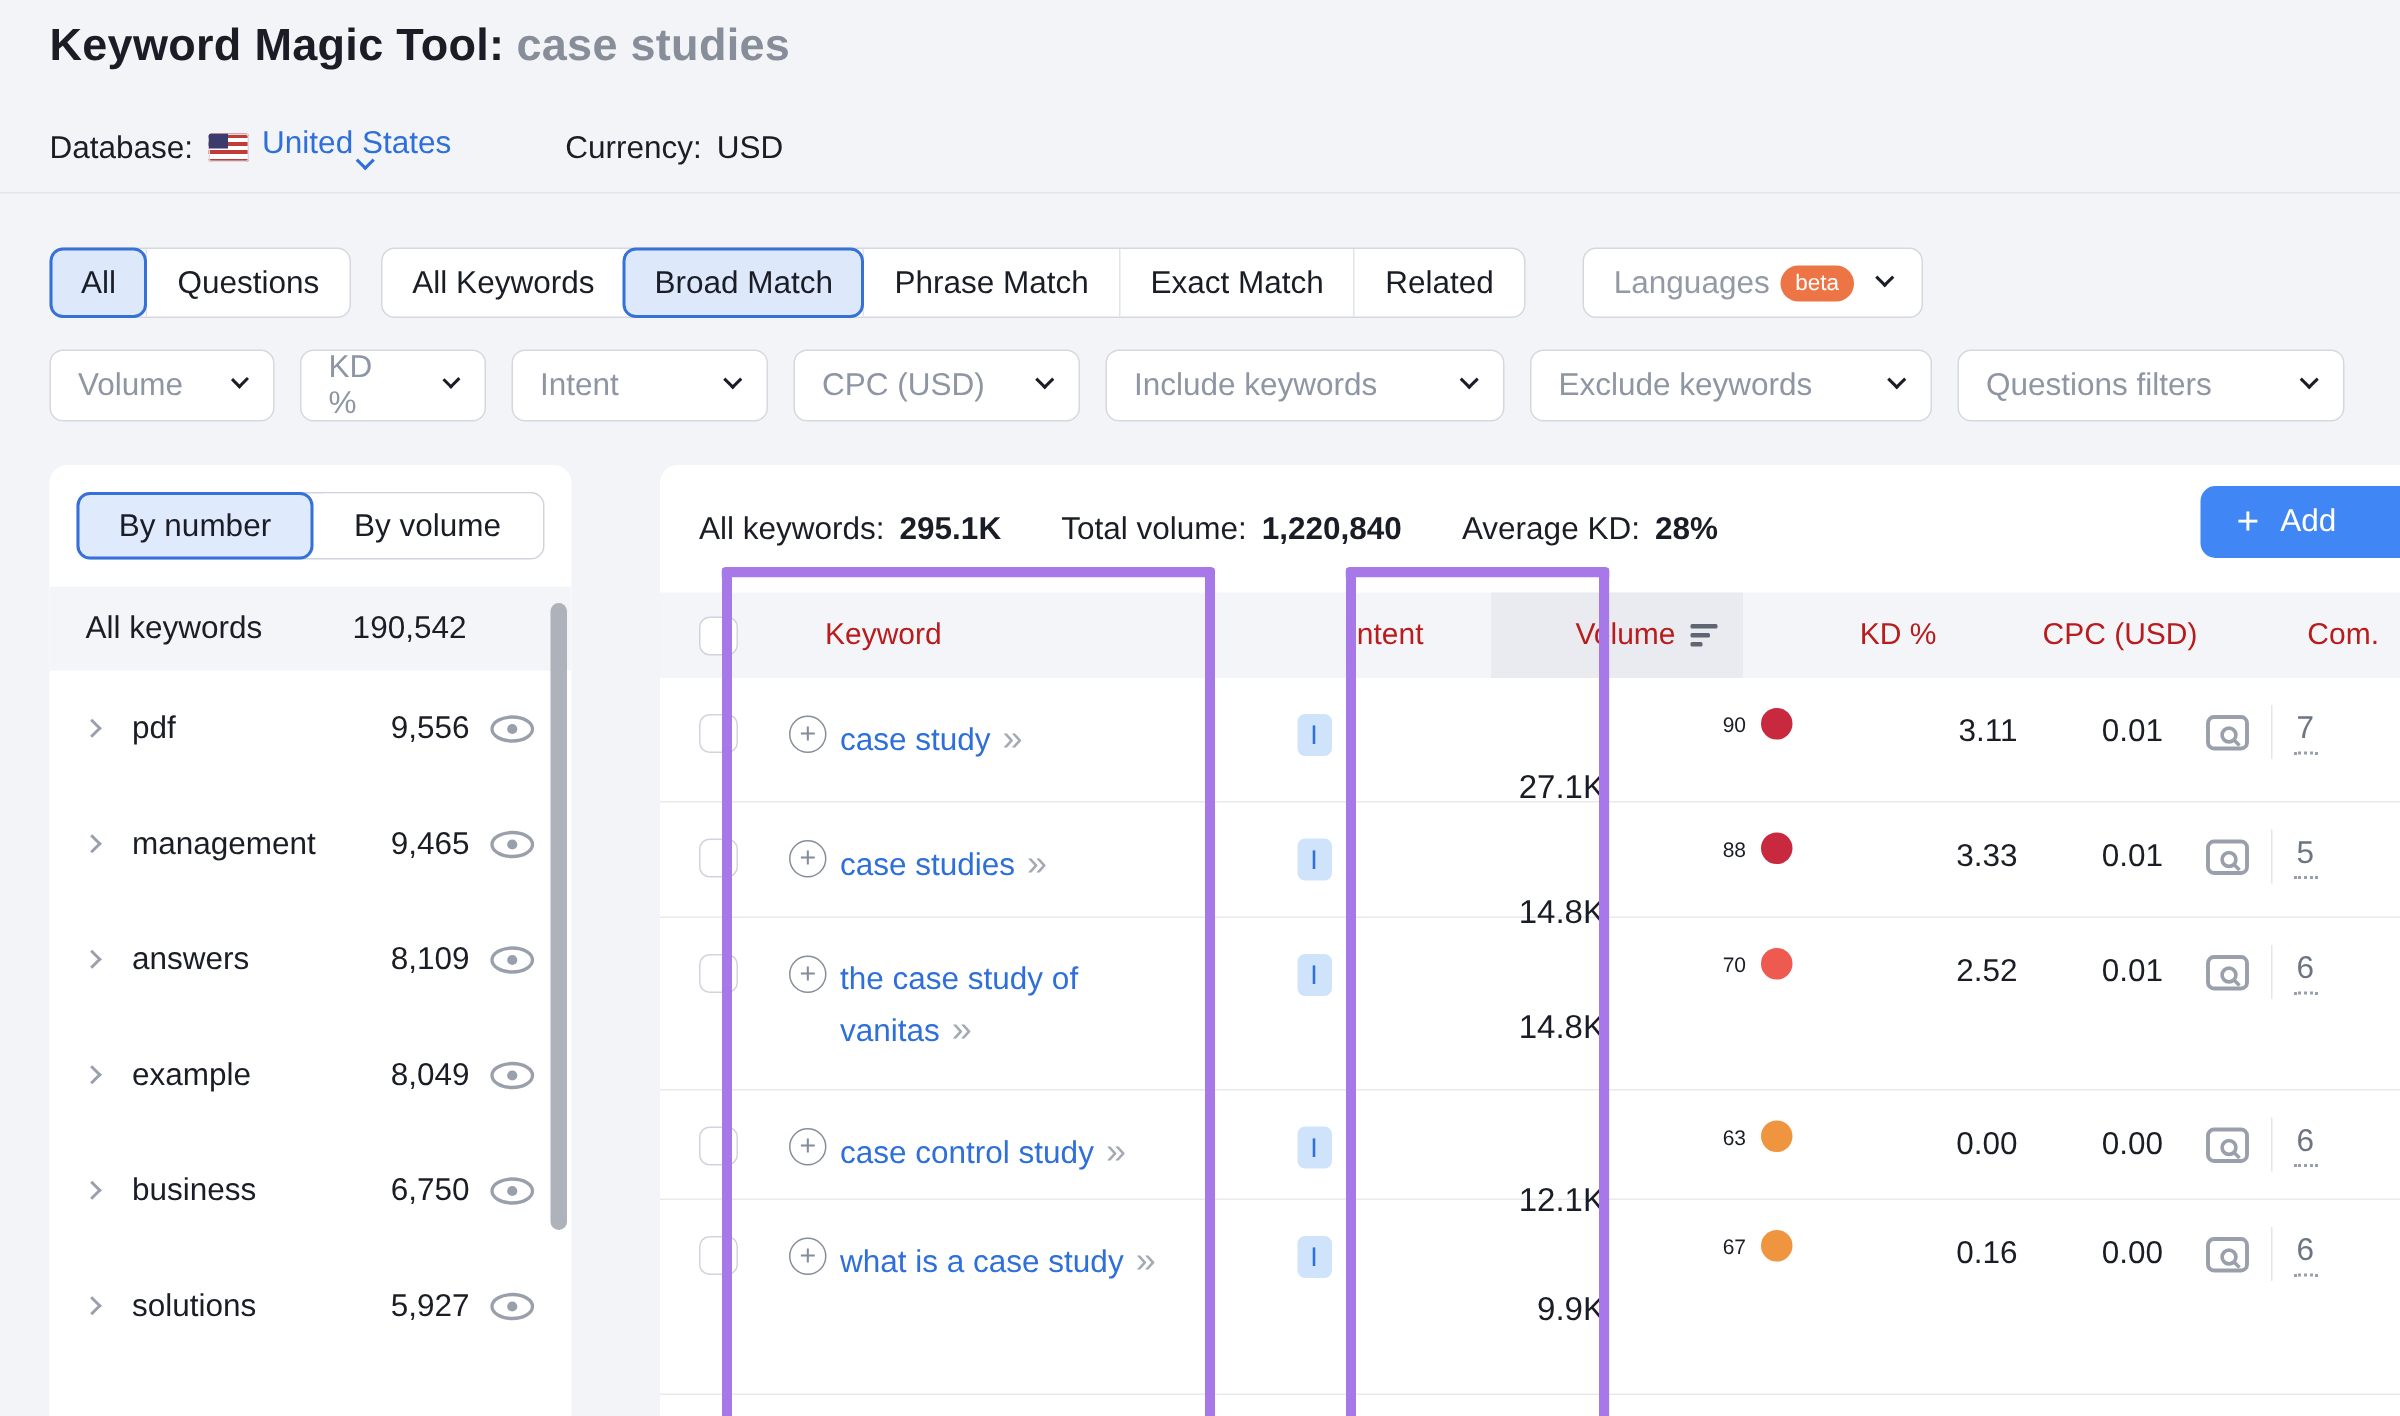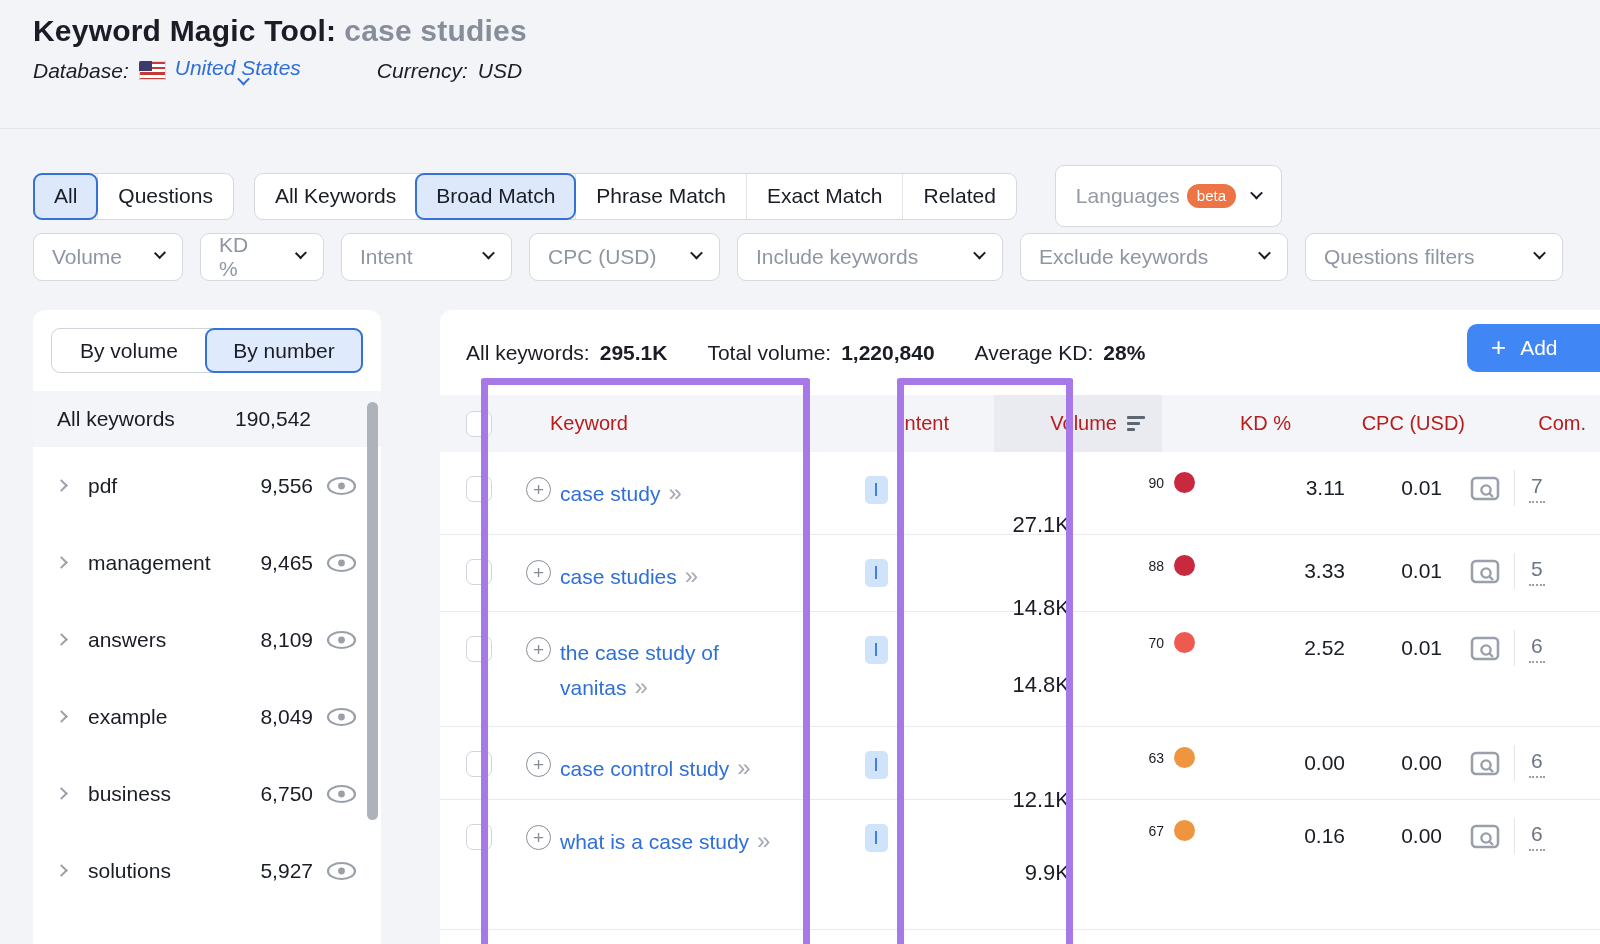--- a/index.html
+++ b/index.html
@@ -3,38 +3,38 @@
 <meta charset="utf-8">
 <style>
   * { margin:0; padding:0; box-sizing:border-box; }
   html,body { width:1600px; height:944px; overflow:hidden; }
   body { font-family:"Liberation Sans", sans-serif; background:#f3f4f8; color:#1a1d26; position:relative; }
 
   
   .hdr { padding:14px 0 0 33px; }
   .title-row { font-size:30px; font-weight:700; letter-spacing:.2px; }
   .title-query { color:#878e99; margin-left:8px; }
-  .db-row { display:flex; align-items:center; margin-top:8px; font-size:21px;font-style:italic; }
+  .db-row { display:flex; align-items:center; margin-top:36px; font-size:21px; }
   .db-label { margin-right:10px; }
   .flag { position:relative; width:27px; height:19px; border-radius:2px; overflow:hidden; margin-right:9px;
           background:repeating-linear-gradient(180deg,#c13b37 0 2.8px,#fff 2.8px 5.6px); box-shadow:0 0 0 1px #d8dae0 inset; }
   .flag::before { content:""; position:absolute; left:0; top:0; width:13px; height:10px; background:#3c3b6e; }
   .db-link { color:#2e6fd9; display:flex; align-items:center; cursor:pointer;flex-direction:column; }
   .chev { width:9px; height:9px; border-right:2.4px solid currentColor; border-bottom:2.4px solid currentColor;
           transform:rotate(45deg) translate(-1px,-1px); display:inline-block; margin-left:12px; margin-top:-4px; }
   .currency { margin-left:76px; display:flex; gap:10px; }
   .hdr-divider { position:absolute; left:0; top:128px; width:1600px; height:1px; background:#e3e5ea; }
 
   
   .tabs-row { position:absolute; left:33px; top:165px; display:flex; align-items:center; gap:20px; }
   .tab-group { display:flex; background:#fff; border:1px solid #d5d8df; border-radius:9px; height:47px; }
   .tab { display:flex; align-items:center; padding:0 20px; font-size:21px; cursor:pointer; border-left:1px solid #e2e4e9; position:relative; }
   .tab:first-child { border-left:none; }
   .tab.selected { background:#dde9fb; border:2px solid #3571d6; border-radius:9px; margin:-1px; z-index:2; padding:0 19px; }
-  .lang-chip { display:flex; align-items:center; background:#fff; border:1px solid #d5d8df; border-radius:9px; height:62px;
+  .lang-chip { display:flex; align-items:center; background:#fff; border:1px solid #d5d8df; border-radius:9px; height:47px;
                padding:0 20px; cursor:pointer; margin-left:18px; }
   .lang-label { color:#939aa6; font-size:21px; }
   .beta-badge { background:#ed7445; color:#fff; font-size:15px; border-radius:999px; padding:3px 10px 4px; margin-left:7px; }
   .lang-chip .chev { color:#1a1d26; margin-left:16px; }
 
   
   .filters-row { position:absolute; left:33px; top:233px; display:flex; gap:17px; }
   .chip { display:flex; align-items:center; justify-content:space-between; background:#fff; border:1px solid #d5d8df;
           border-radius:9px; height:48px; padding:0 18px; cursor:pointer; }
   .chip-label { color:#8f96a3; font-size:21px; margin-right:22px; }
@@ -206,26 +206,26 @@
   </div>
 
   <div class="chip">
     <span class="chip-label">Questions filters</span>
     <span class="chev"></span>
   </div>
 </div>
 
 <aside class="sidebar">
   <div class="toggle-wrap" id="side-toggle">
+  <div class="toggle-btn selected">
+    <span>By number</span>
+  </div>
+
   <div class="toggle-btn">
     <span>By volume</span>
-  </div>
-
-  <div class="toggle-btn selected">
-    <span>By number</span>
   </div>
 </div>
   <div class="side-all">
     <span>All keywords</span>
     <span class="side-all-count">190,542</span>
   </div>
   <div id="side-items">
   <div class="side-item">
     <span class="chev-r"></span>
     <span>pdf</span>

